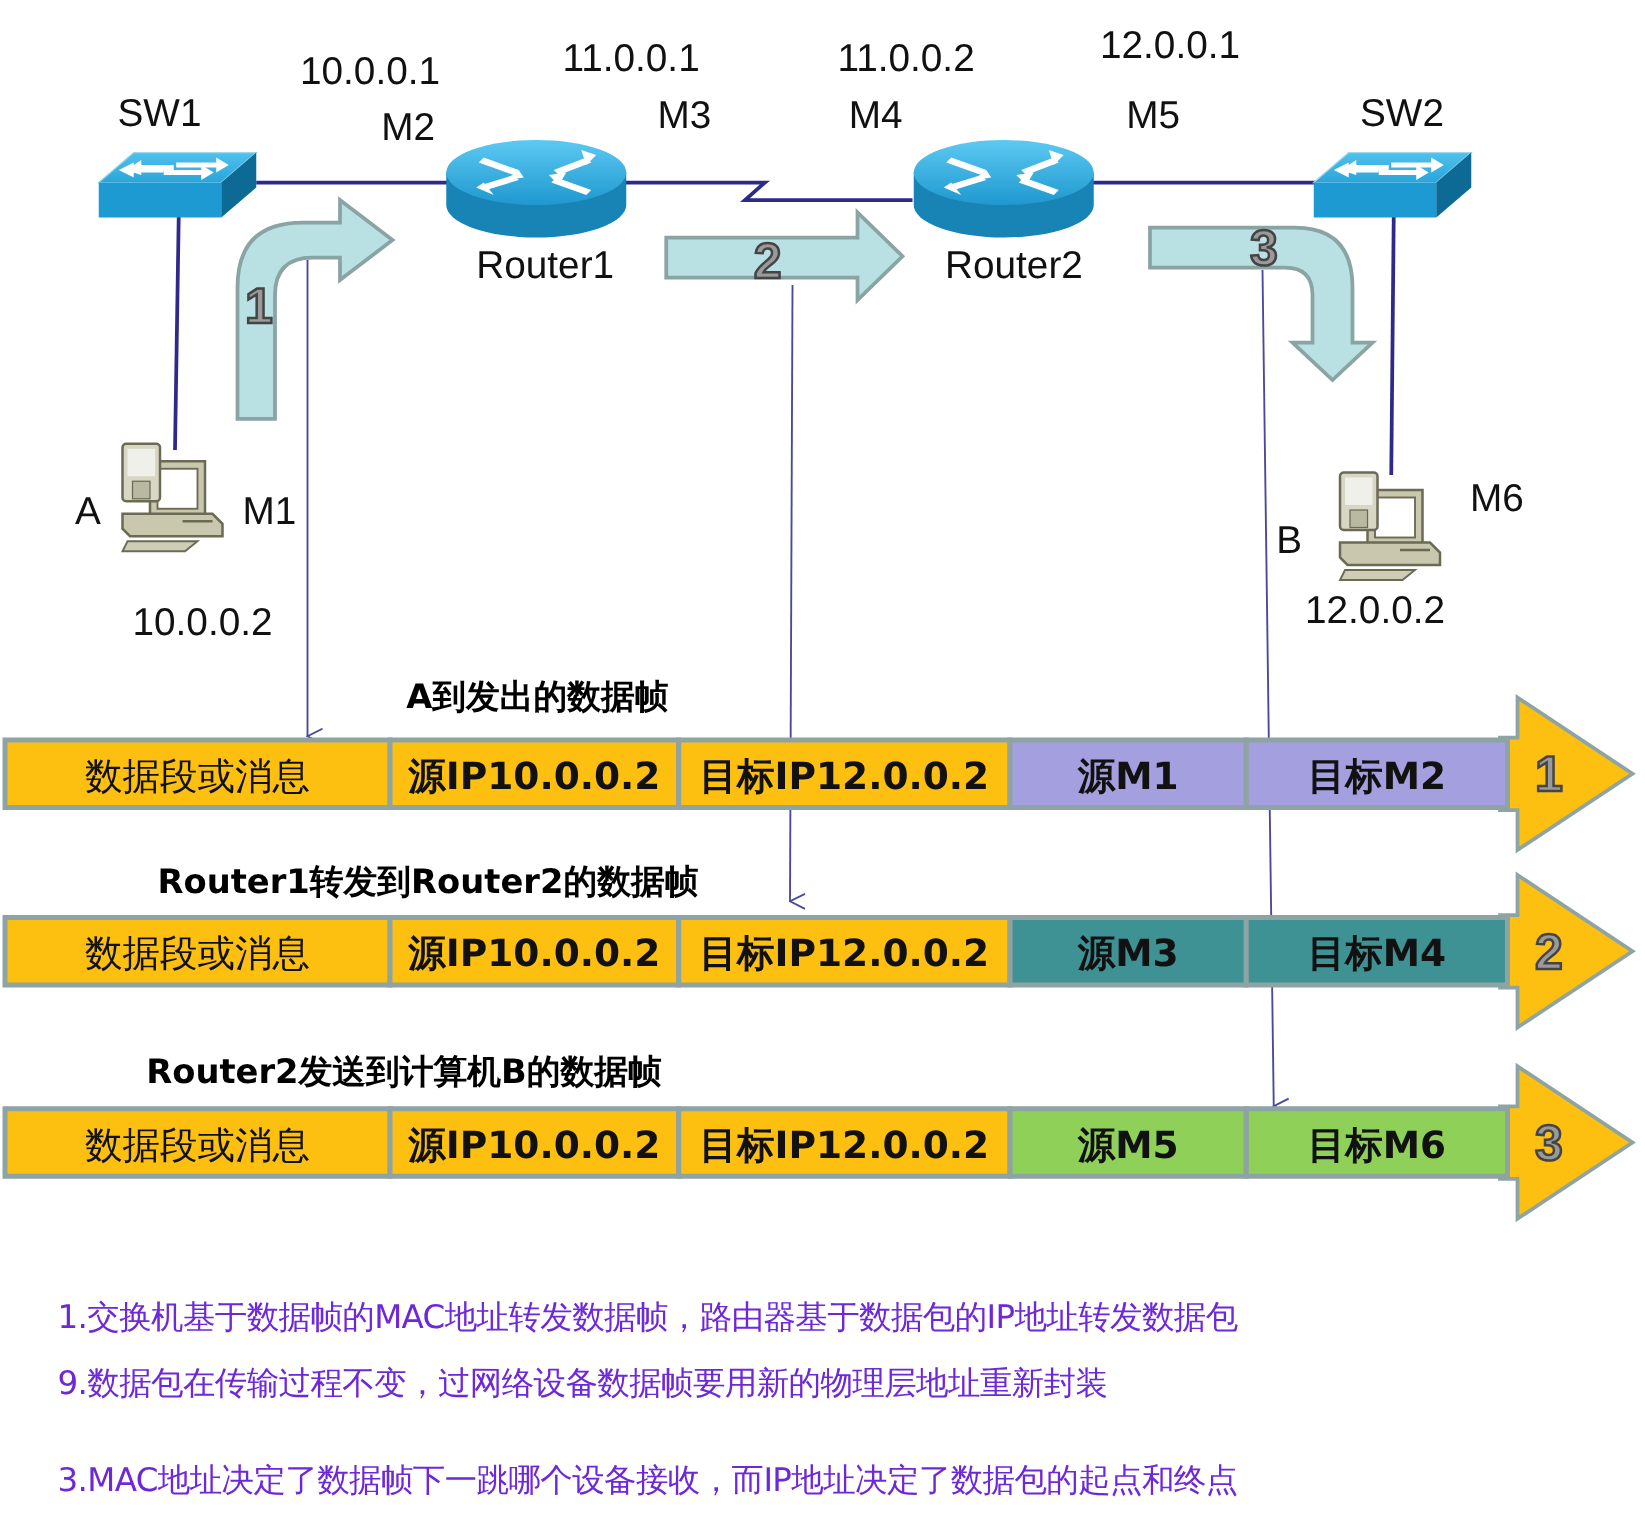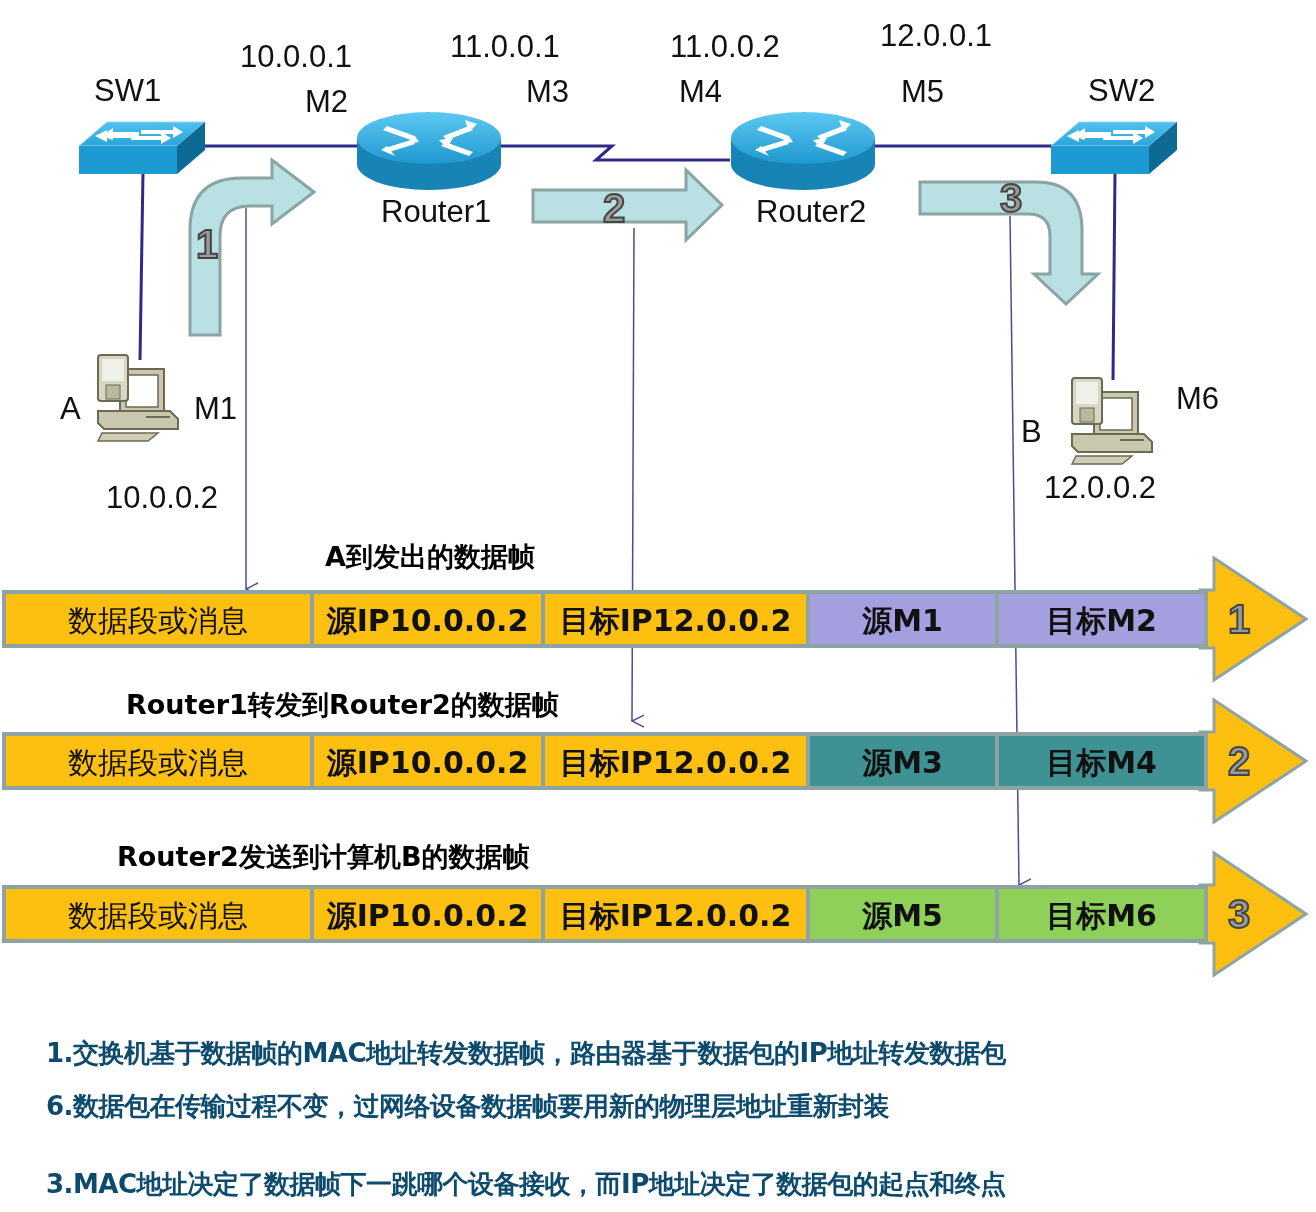--- a/index.html
+++ b/index.html
@@ -6,21 +6,21 @@
   body { width:1316px; height:1212px; position:relative; overflow:hidden;
          font-family:"Liberation Sans", sans-serif; }
   svg#diagram { position:absolute; left:0; top:0; }
   .lbl { font-family:"Liberation Sans", sans-serif; font-size:31px; fill:#111; }
   .cap { font-family:"DejaVu Sans", sans-serif; font-size:27px; font-weight:bold; fill:#000; }
   .cell { font-family:"DejaVu Sans", sans-serif; font-size:30px; font-weight:bold; fill:#111; }
   .cellcn { font-family:"DejaVu Sans", sans-serif; font-size:30px; font-weight:normal; fill:#111; }
   .num { font-family:"Liberation Sans", sans-serif; font-size:40px; font-weight:bold;
          fill:#9a9a9a; stroke:#444; stroke-width:2; }
   .note { position:absolute; left:46px; font-family:"DejaVu Sans", sans-serif;
-          font-size:26px; font-weight:bold; color:#0c4a6e; white-space:nowrap; letter-spacing:-0.5px; }
+          font-size:26px; font-weight:normal; color:#6d28d9; white-space:nowrap; letter-spacing:-0.5px; }
 </style>
 </head>
 <body>
 
 <svg id="diagram" width="1316" height="1212" viewBox="0 0 1316 1212">
   <defs>
     <linearGradient id="swTop" x1="0" y1="0" x2="0" y2="1">
       <stop offset="0" stop-color="#4fc1ee"></stop>
         <stop offset="1" stop-color="#2aa5da"></stop>
     </linearGradient>
@@ -166,14 +166,14 @@
         <rect x="808" y="887" width="189" height="54" fill="#8fd158" stroke="#8ea3a3" stroke-width="4"></rect>
         <text class="cell" x="902.5" y="926" text-anchor="middle">源M5</text>
         <rect x="997" y="887" width="209" height="54" fill="#8fd158" stroke="#8ea3a3" stroke-width="4"></rect>
         <text class="cell" x="1101.5" y="926" text-anchor="middle">目标M6</text>
         <text class="num" x="1228" y="928">3</text>
       </g>
     </g>
 </svg>
 
 <div class="note" style="top:1036px;">1.交换机基于数据帧的MAC地址转发数据帧，路由器基于数据包的IP地址转发数据包</div>
-<div class="note" style="top:1089px;">6.数据包在传输过程不变，过网络设备数据帧要用新的物理层地址重新封装</div>
+<div class="note" style="top:1089px;">9.数据包在传输过程不变，过网络设备数据帧要用新的物理层地址重新封装</div>
 <div class="note" style="top:1141px;margin-top:26px;">3.MAC地址决定了数据帧下一跳哪个设备接收，而IP地址决定了数据包的起点和终点</div>
 
 </body></html>

